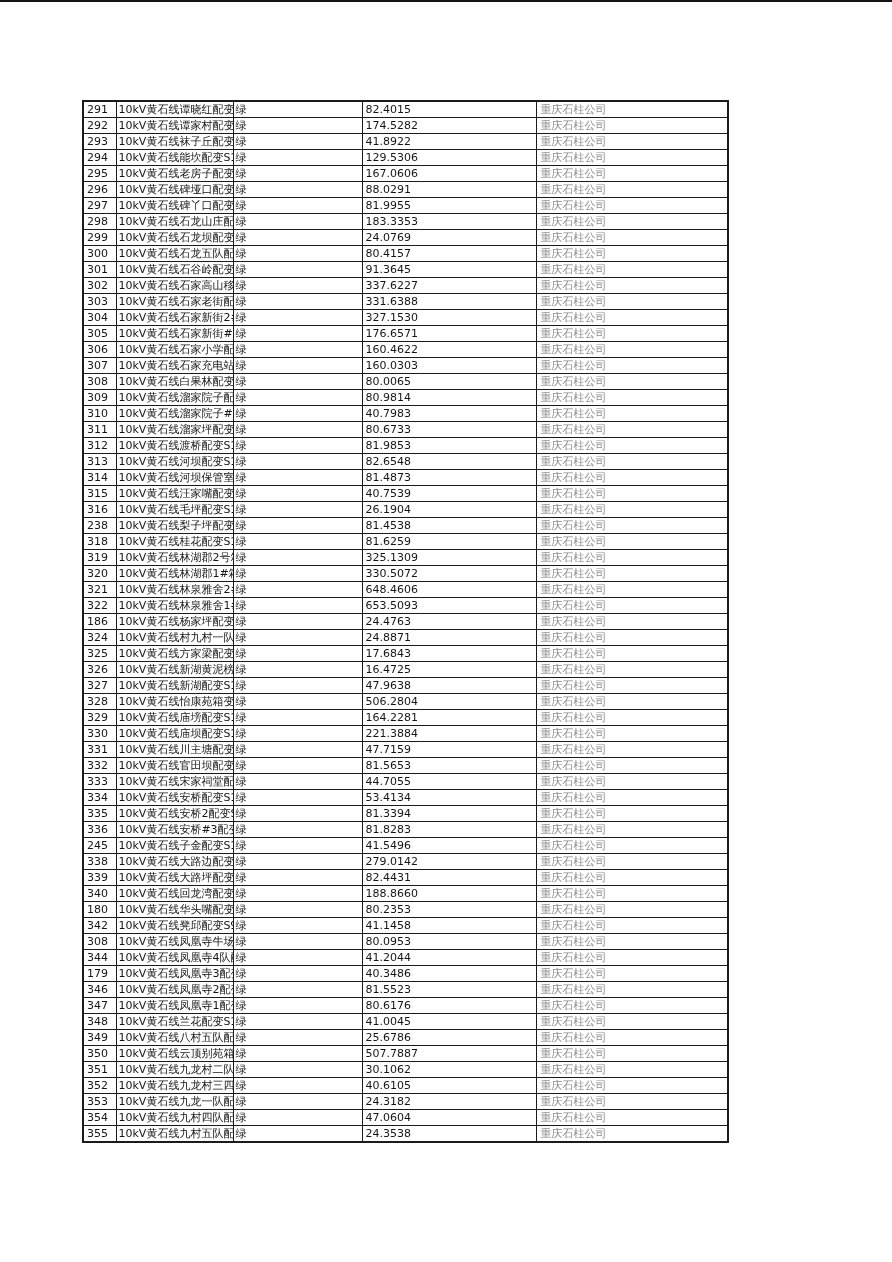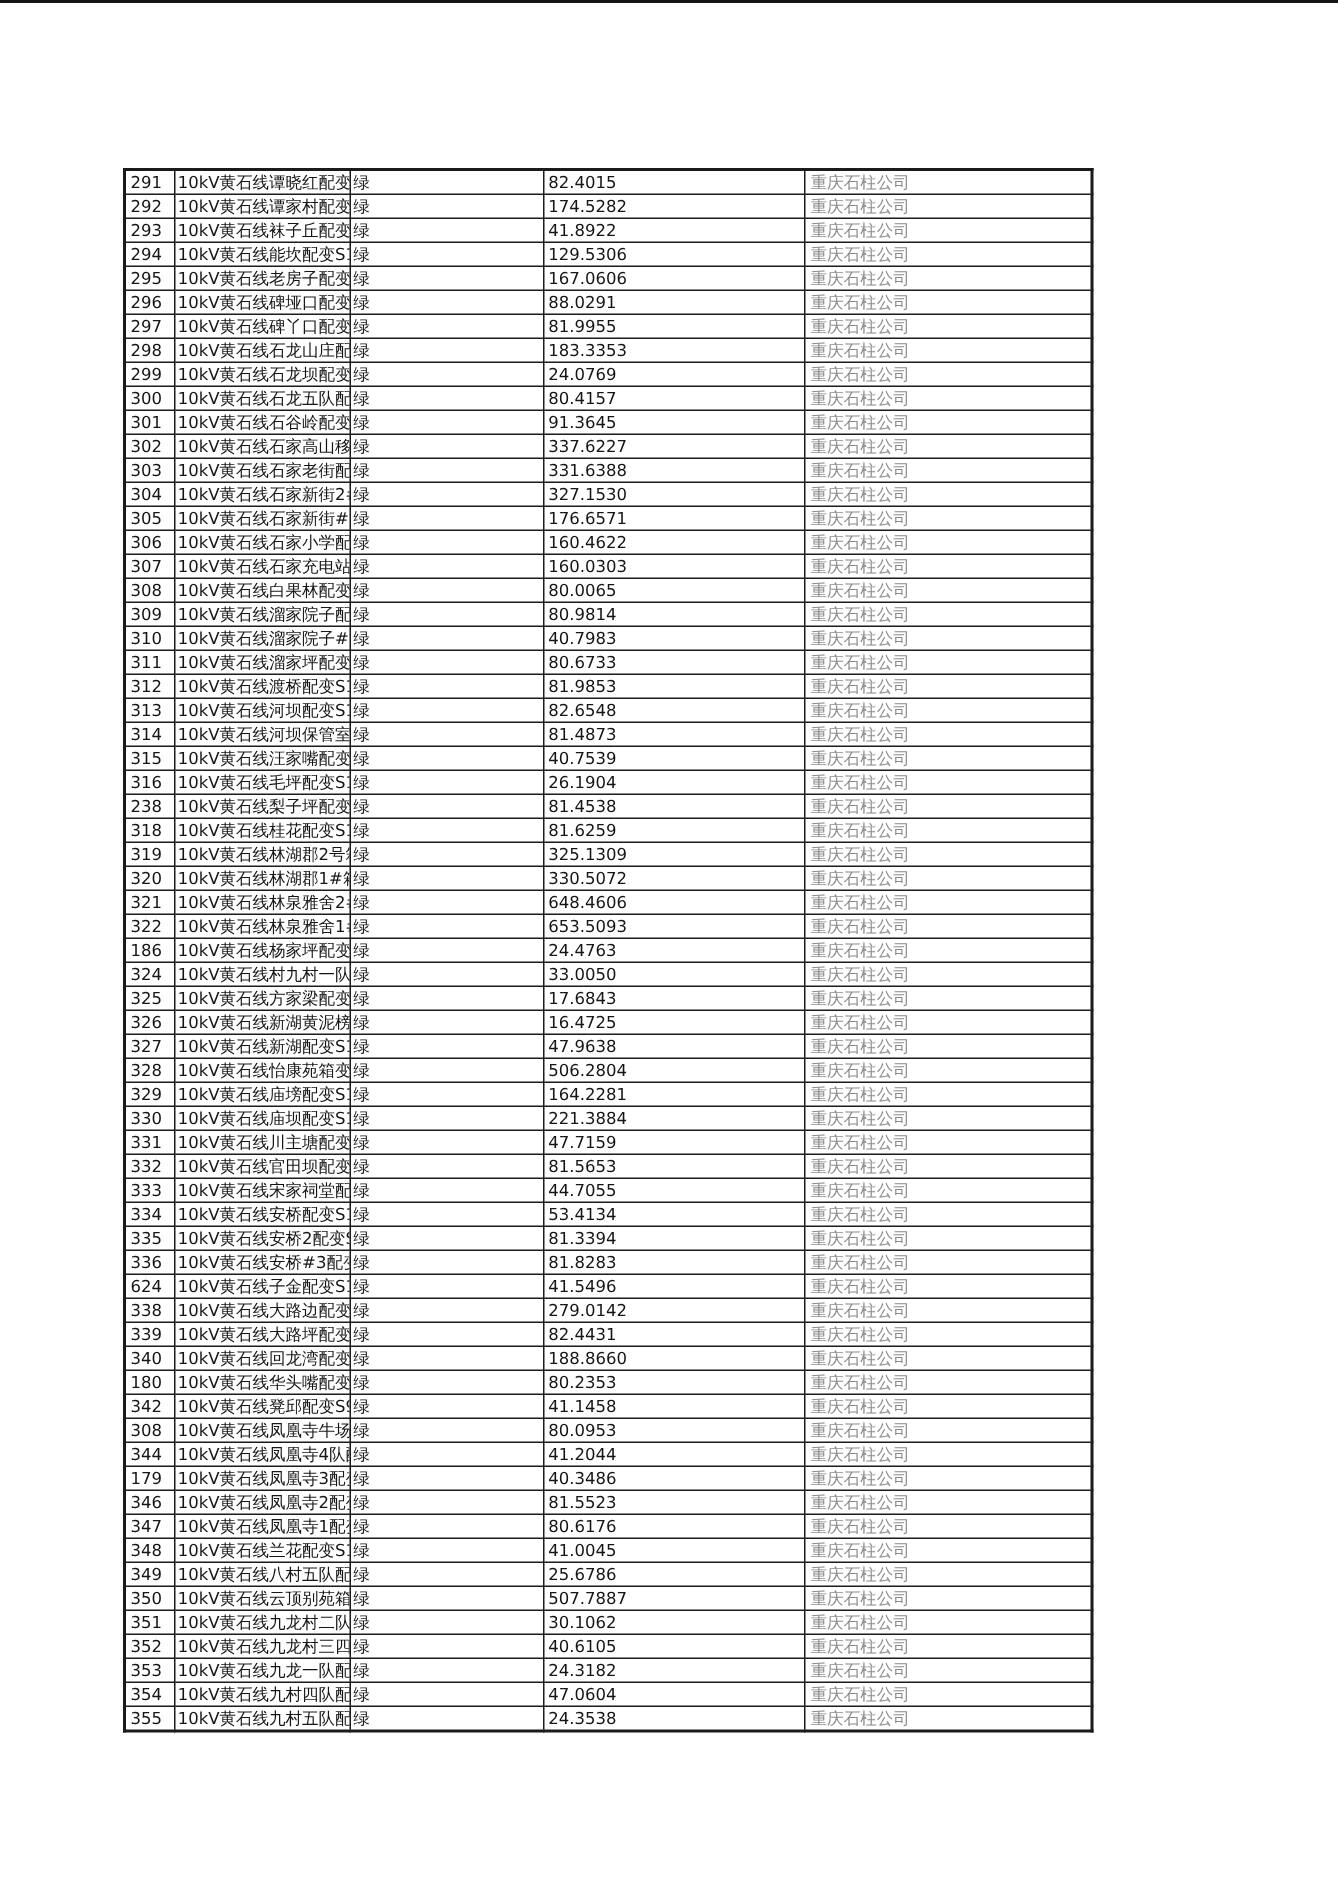--- a/index.html
+++ b/index.html
@@ -19,21 +19,21 @@
     position: absolute;
     top: 0;
     left: 0;
     width: 892px;
     height: 2px;
     background: #141414;
   }
   table.data-table {
     position: absolute;
     left: 82px;
-    top: 112px;
+    top: 100px;
     width: 645px;
     border-collapse: collapse;
     table-layout: fixed;
     border: 2px solid #1b1b1b;
   }
   .data-table td {
     border: 1px solid #1b1b1b;
     height: 15px;
     font-size: 11px;
     line-height: 15px;
@@ -295,21 +295,21 @@
           <td class="cell-index">186</td>
           <td class="cell-name">10kV黄石线杨家坪配变S9</td>
           <td class="cell-status">绿</td>
           <td class="cell-value">24.4763</td>
           <td class="cell-company">重庆石柱公司</td>
         </tr>
         <tr>
           <td class="cell-index">324</td>
           <td class="cell-name">10kV黄石线村九村一队配</td>
           <td class="cell-status">绿</td>
-          <td class="cell-value">33.0050</td>
+          <td class="cell-value">24.8871</td>
           <td class="cell-company">重庆石柱公司</td>
         </tr>
         <tr>
           <td class="cell-index">325</td>
           <td class="cell-name">10kV黄石线方家梁配变S1</td>
           <td class="cell-status">绿</td>
           <td class="cell-value">17.6843</td>
           <td class="cell-company">重庆石柱公司</td>
         </tr>
         <tr>
@@ -383,21 +383,21 @@
           <td class="cell-company">重庆石柱公司</td>
         </tr>
         <tr>
           <td class="cell-index">336</td>
           <td class="cell-name">10kV黄石线安桥#3配变S</td>
           <td class="cell-status">绿</td>
           <td class="cell-value">81.8283</td>
           <td class="cell-company">重庆石柱公司</td>
         </tr>
         <tr>
-          <td class="cell-index">624</td>
+          <td class="cell-index">245</td>
           <td class="cell-name">10kV黄石线子金配变S13</td>
           <td class="cell-status">绿</td>
           <td class="cell-value">41.5496</td>
           <td class="cell-company">重庆石柱公司</td>
         </tr>
         <tr>
           <td class="cell-index">338</td>
           <td class="cell-name">10kV黄石线大路边配变S2</td>
           <td class="cell-status">绿</td>
           <td class="cell-value">279.0142</td>

